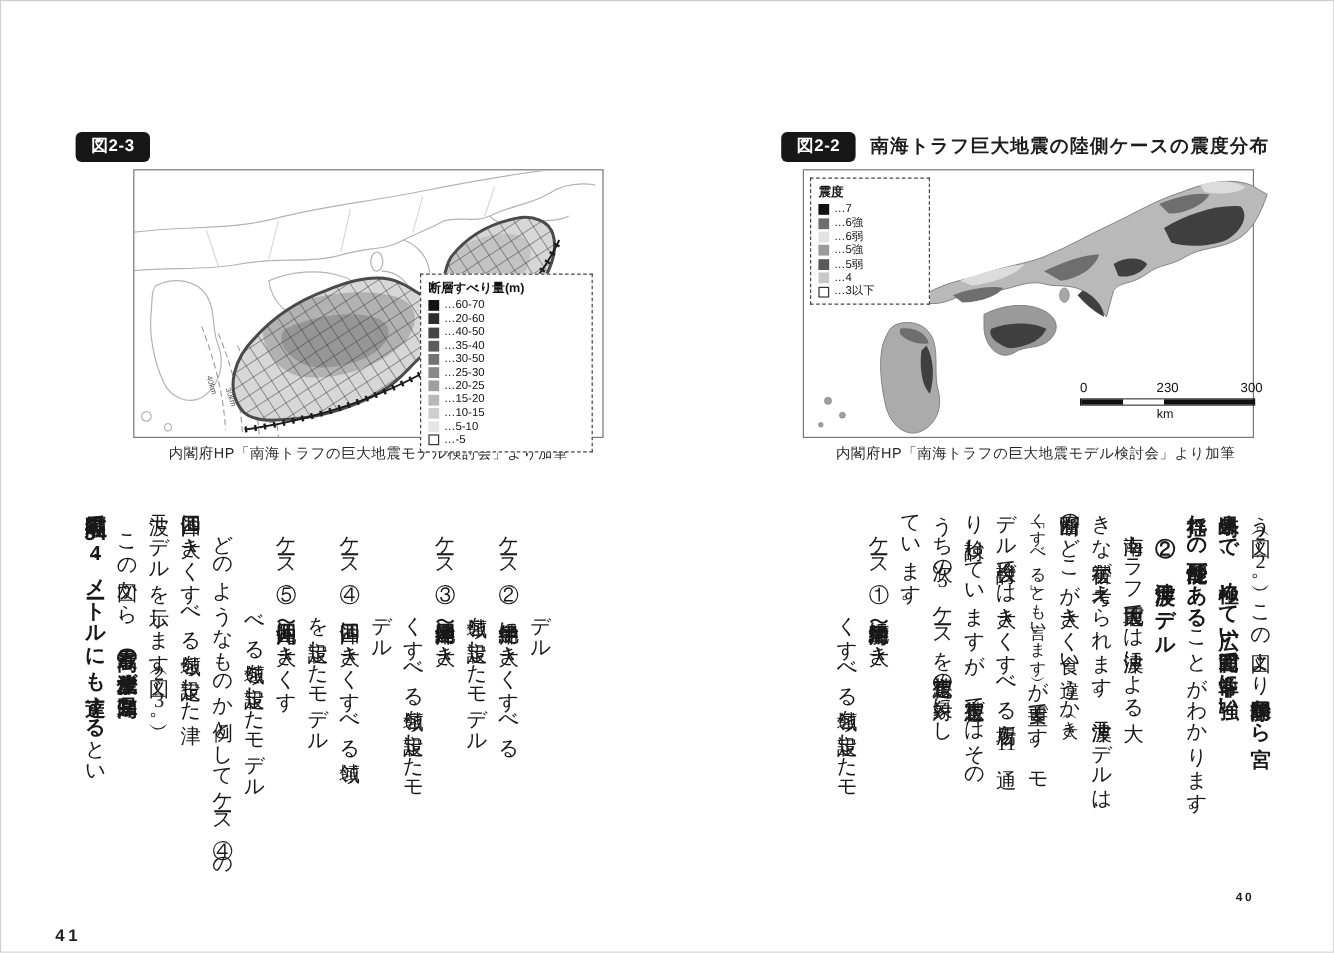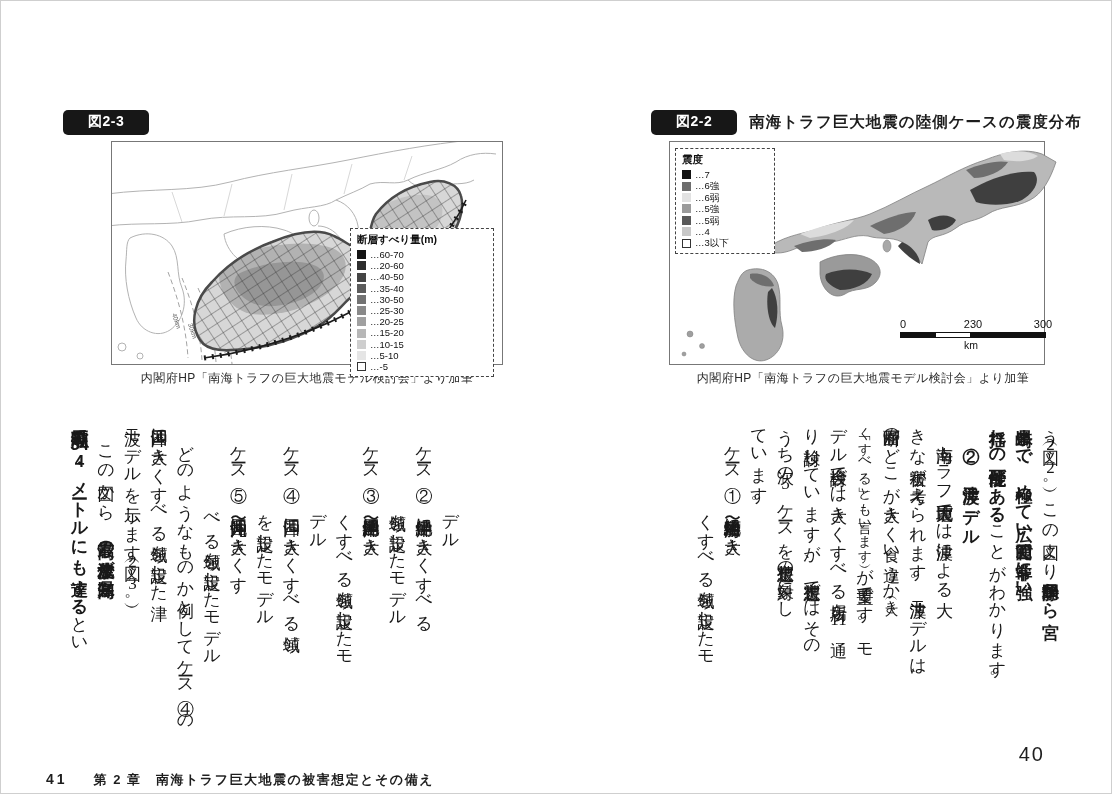--- a/index.html
+++ b/index.html
@@ -6,21 +6,21 @@
   html,body { background:#e8e8e8; }
   .page {
     position:relative; width:1112px; height:794px; margin:0 auto;
     background:#ffffff; border:1px solid #cfcfcf; overflow:hidden;
     font-family:"Liberation Sans", sans-serif;
   }
   
   .fig-title-row { position:absolute; display:flex; align-items:center; gap:12px; }
   .fig-tag {
     background:#171717; color:#fff; font-weight:bold; font-size:14px;
-    padding:3px 25px 4px; border-radius:5px; letter-spacing:.5px;
+    padding:3px 13px 4px; border-radius:5px; letter-spacing:.5px;
   }
   .fig-title { font-weight:bold; font-size:15.5px; color:#1d1d1d; letter-spacing:1px; }
   
   .map-frame { position:absolute; background:#fff; border:1px solid #777; }
   .map-frame svg { position:absolute; left:0; top:0; }
   .credit { position:absolute; font-size:12px; color:#2a2a2a; text-align:center; letter-spacing:.5px; }
   
   .legend {
     position:absolute; background:#fff; border:1.5px dashed #444;
     padding:4px 6px; z-index:5;
@@ -46,21 +46,21 @@
   }
   .vcol { white-space:nowrap; }
   .run-b { font-weight:bold; font-family:"Liberation Sans", sans-serif; }
   .run-h { font-weight:bold; font-family:"Liberation Sans", sans-serif; letter-spacing:2px; }
   .run-sm { font-size:13.5px; }
   .run-tcy { text-combine-upright:all; -webkit-text-combine:horizontal; }
   
   .footer-left { position:absolute; display:flex; align-items:baseline; font-weight:bold; color:#1e1e1e; }
   .footer-left .pnum { font-size:14px; letter-spacing:3px;margin-top:28px; }
   .footer-left .chap { font-size:13px; margin-left:26px; letter-spacing:1.5px; }
-  .footer-right { position:absolute; font-weight:normal; font-size:20px; color:#1e1e1e; letter-spacing:2px; }
+  .footer-right { position:absolute; font-weight:bold; font-size:10px; color:#1e1e1e; letter-spacing:2px; }
 </style>
 </head>
 <body>
 
 <div class="page">
 
   <div class="fig-title-row" style="left:62px; top:109px;">
     <span class="fig-tag">図2-3</span>
   </div>
 
@@ -298,17 +298,16 @@
       <div class="vcol" style="padding-top: 85px;"><span class="">べる領域を設定したモデル</span></div>
       <div class="vcol" style="padding-top: 17px;"><span class="">どのようなものか例としてケース④の</span></div>
       <div class="vcol"><span class="">四国沖に大きくすべる領域を設定した津</span></div>
       <div class="vcol"><span class="">波モデルを示します</span><span class="">（図</span><span class="run-tcy">2</span><span class="">-</span><span class="run-tcy">3</span><span class="">）。</span></div>
       <div class="vcol" style="padding-top: 17px;"><span class="">この図から、</span><span class="run-b">最高の津波水位が高知県</span></div>
       <div class="vcol"><span class="run-b">黒潮町で</span><span class="run-tcy run-b">34</span><span class="run-b">・</span><span class="run-tcy run-b">4</span><span class="run-b">メートルにも達する</span><span class="">とい</span></div>
     </div>
 
   <div class="footer-left" style="left:45px; top:742px;">
     <span class="pnum">41</span>
-    <span class="chap">第 2 章　南海トラフ巨大地震の被害想定とその備え</span>
   </div>
   <div class="footer-right" style="left:1000px; top:742px; width:44px; text-align:right;">40</div>
 
 </div>
 
 </body></html>

